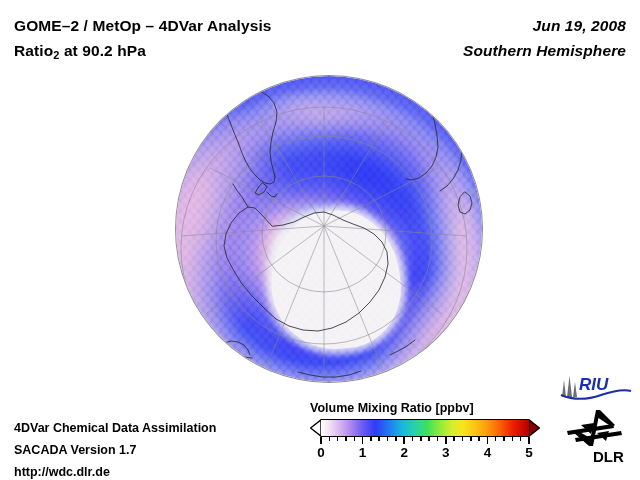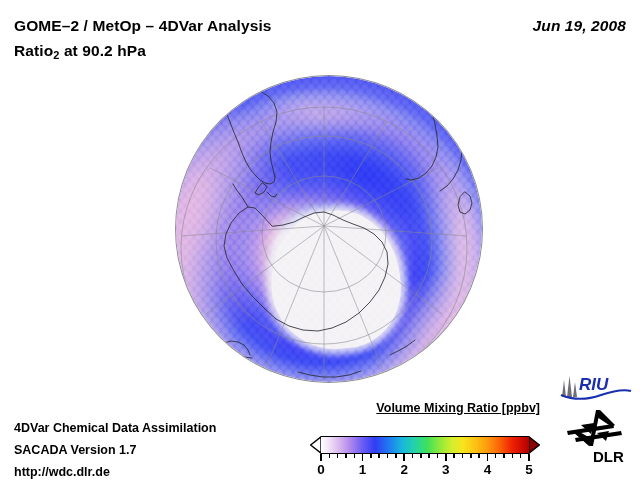--- a/index.html
+++ b/index.html
@@ -180,24 +180,23 @@
   
   #colorbar-block {
     position: absolute;
     left: 310px;
     top: 401px;
     width: 230px;
   }
   #colorbar-title {
     font-size: 12.5px;
     font-weight: bold;
-    text-align: right;
+    text-align: left;
     white-space: nowrap;
-    margin-bottom: 21px;
-    text-decoration: underline;
+    margin-bottom: 4px;
   }
   #colorbar-row {
     position: relative;
     height: 18px;
     display: flex;
     align-items: stretch;
   }
   .cb-cap { width: 11px; flex: 0 0 11px; }
   #colorbar-bar {
     flex: 1 1 auto;
@@ -257,20 +256,21 @@
 </head>
 <body>
 
 <div id="header-left">
   <div class="hdr-line">GOME–2 / MetOp – 4DVar Analysis</div>
   <div class="hdr-line"><span>Ratio</span><sub>2</sub><span> at 90.2 hPa</span></div>
 </div>
 
 <div id="header-right">
   <div class="hdr-line">Jun 19, 2008</div>
+  <div class="hdr-line">Southern Hemisphere</div>
 </div>
 
 <div id="map-panel">
   <div id="globe">
 
     <div id="field"></div>
     <div id="field-lobe"></div>
     <div id="field-lobe2"></div>
     <div id="field-rim"></div>
     <div id="continent-fill"></div>

